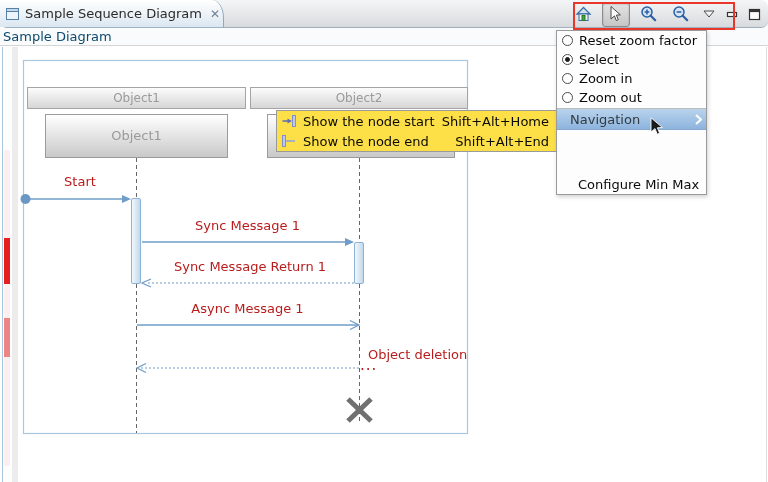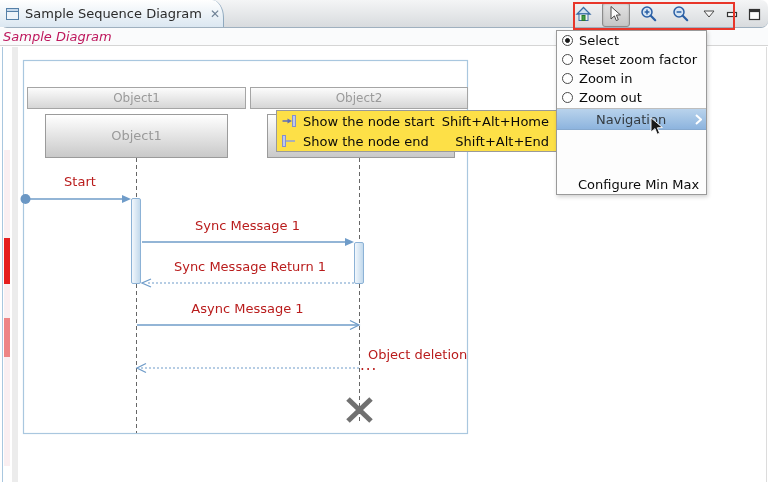--- a/index.html
+++ b/index.html
@@ -17,21 +17,21 @@
   .tab-close{color:#6f8296;font-size:12px;font-weight:bold;margin-left:2px;cursor:default;}
 
   .toolbar{right:6px;top:2px;height:24px;display:flex;align-items:center;gap:6px;}
   .tbtn{width:26px;height:23px;display:flex;align-items:center;justify-content:center;border-radius:3px;}
   .tbtn.pressed{border:1px solid #8c8c8c;background:linear-gradient(#e4e4e4,#c6c6c6);
                 box-shadow:inset 0 1px 2px rgba(0,0,0,.25);}
   .redbox{left:573px;top:2px;width:158px;height:24px;border:2px solid #e8362a;z-index:40;pointer-events:none;}
 
   
   .diag-header{left:0;top:28px;width:768px;height:18px;background:#fafbfc;border-bottom:1px solid #d5d5d5;
-               line-height:18px;padding-left:3px;box-sizing:border-box;color:#be185d;font-style:italic;}
+               line-height:18px;padding-left:3px;box-sizing:border-box;color:#0c4a6e;}
 
   
   .vline-blue{left:2px;top:47px;width:1px;height:435px;background:#a9c7df;}
   .ruler-pink{left:4px;top:150px;width:6px;height:316px;background:#faeff1;}
   .marker-red{left:4px;top:238px;width:6px;height:46px;background:#e61e1e;}
   .marker-salmon{left:4px;top:318px;width:6px;height:39px;background:#ee8585;}
   .ruler-gray{left:12px;top:47px;width:6px;height:435px;background:#ececec;}
   .vline-right{left:766px;top:47px;width:1px;height:435px;background:#dcdcdc;}
 
   
@@ -53,21 +53,21 @@
 
   
   .menu{left:556px;top:30px;width:151px;background:#fdfdfd;border:1px solid #9a9a9a;z-index:20;
         box-shadow:1px 2px 4px rgba(0,0,0,.18);box-sizing:border-box;}
   .menu-item{height:19px;display:flex;align-items:center;gap:6px;padding:0 4px 0 5px;color:#0a0a0a;}
   .radio{width:9px;height:9px;border:1px solid #4a4a4a;border-radius:50%;background:#fff;position:relative;flex:none;}
   .radio.checked::after{content:"";position:absolute;left:2px;top:2px;width:3px;height:3px;
                         background:#1a1a1a;border-radius:50%;border:0.5px solid #1a1a1a;}
   .menu-sep{height:0;border-top:1px solid #bdbdbd;margin:1px 0 0 0;}
   .menu-item.nav{height:20px;background:linear-gradient(#b9d3ec,#8db4de);border-bottom:1px solid #86a9cf;
-                 color:#333a40;padding-left:39px;gap:8px;}
+                 color:#333a40;padding-left:13px;gap:8px;}
   .menu-item.plain{height:20px;padding-left:21px;margin-top:44px;}
   .chevron{margin-left:auto;display:flex;align-items:center;}
 
   
   .submenu{left:276px;top:110px;width:281px;background:#fde047;border:1px solid #9a9a9a;z-index:18;
            box-sizing:border-box;}
   .submenu-item{height:20px;display:flex;align-items:center;gap:7px;padding:0 7px 0 5px;color:#0a0a0a;}
   .shortcut{margin-left:auto;color:#0a0a0a;}
 
   .cursor{left:650px;top:117px;z-index:50;pointer-events:none;}
@@ -206,26 +206,26 @@
         <rect x="0.5" y="0.5" width="3" height="11" fill="#c0c8ea" stroke="#8490cc"></rect>
         <line x1="4" y1="6" x2="13" y2="6" stroke="#8fa0d8" stroke-width="1.5"></line>
       </svg>
       <span>Show the node end</span>
       <span class="shortcut">Shift+Alt+End</span>
     </div>
   </div>
 
   <div class="abs menu">
     <div class="menu-item">
+      <span class="radio"></span>
+      <span>Reset zoom factor</span>
+    </div>
+    <div class="menu-item">
       <span class="radio checked"></span>
       <span>Select</span>
-    </div>
-    <div class="menu-item">
-      <span class="radio"></span>
-      <span>Reset zoom factor</span>
     </div>
     <div class="menu-item">
       <span class="radio"></span>
       <span>Zoom in</span>
     </div>
     <div class="menu-item">
       <span class="radio"></span>
       <span>Zoom out</span>
     </div>
     <div class="menu-sep"></div>

